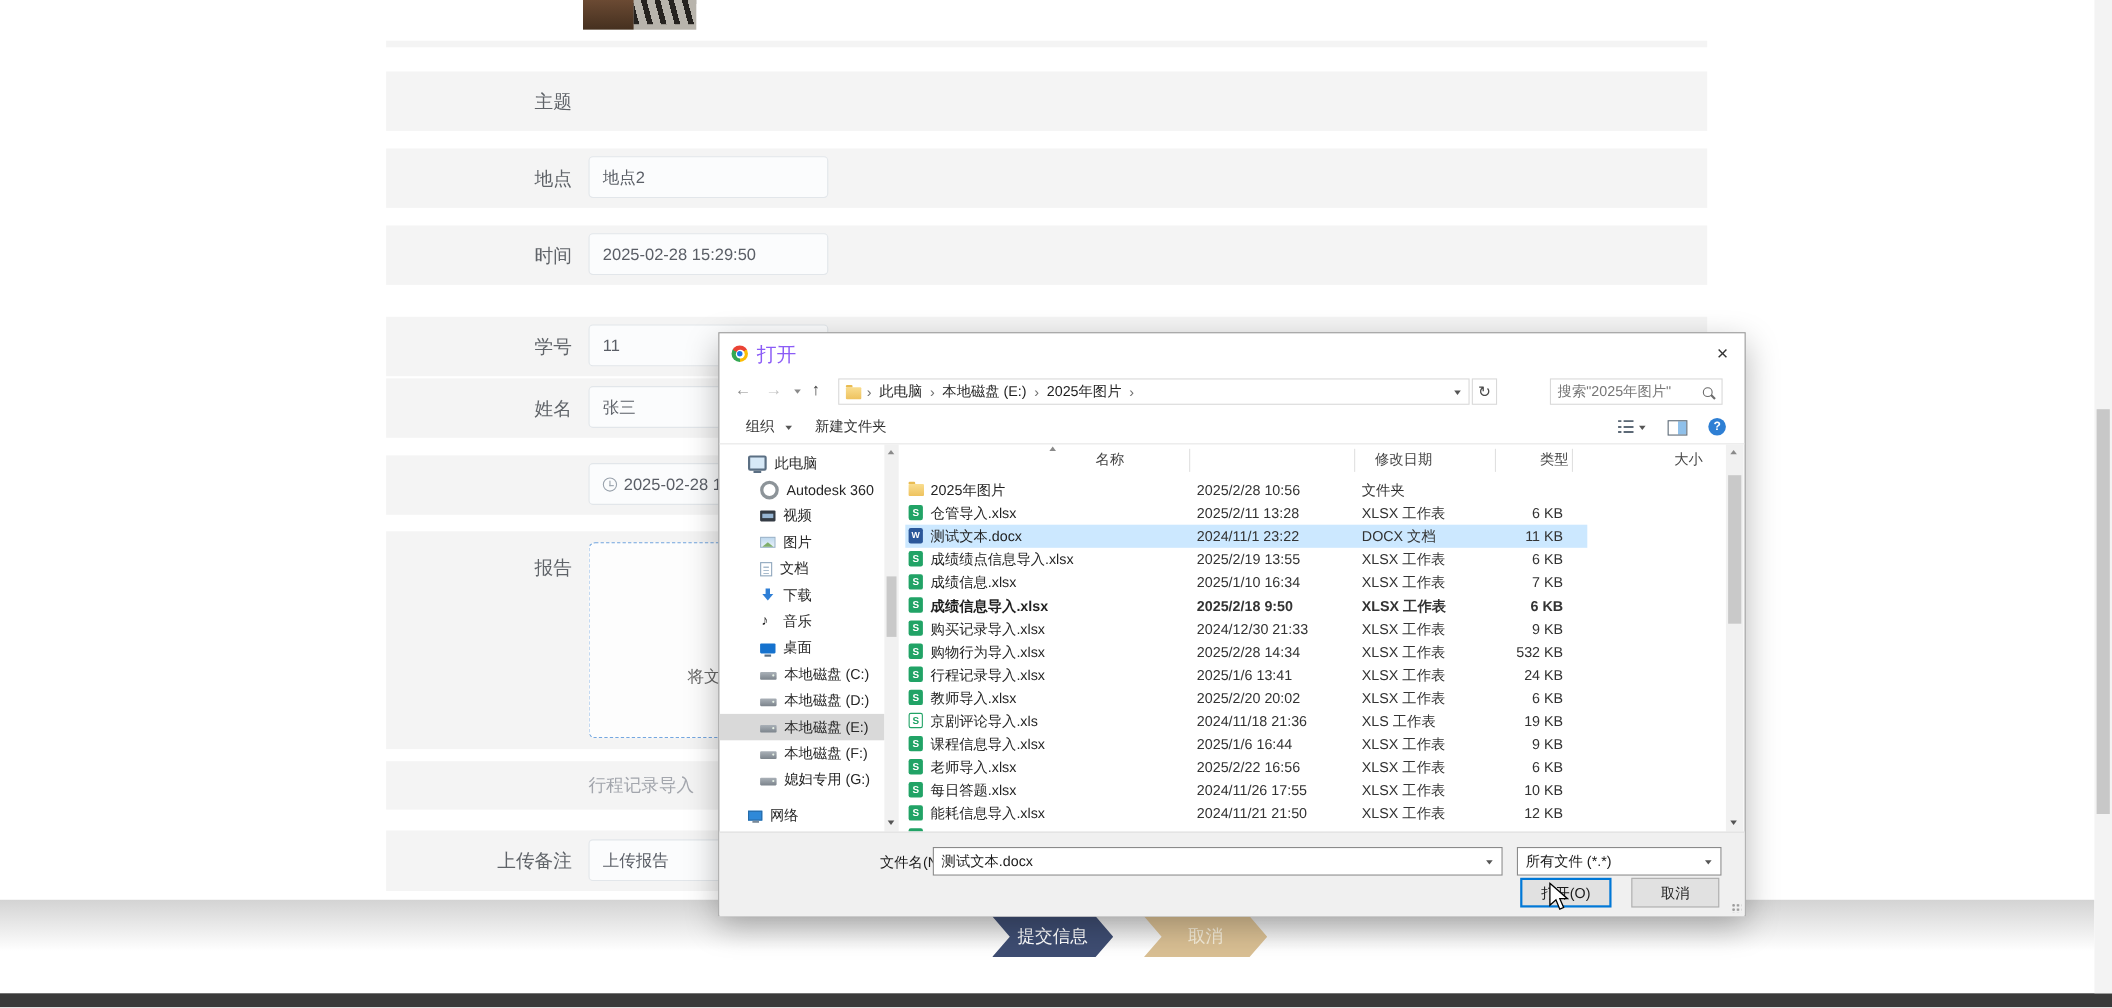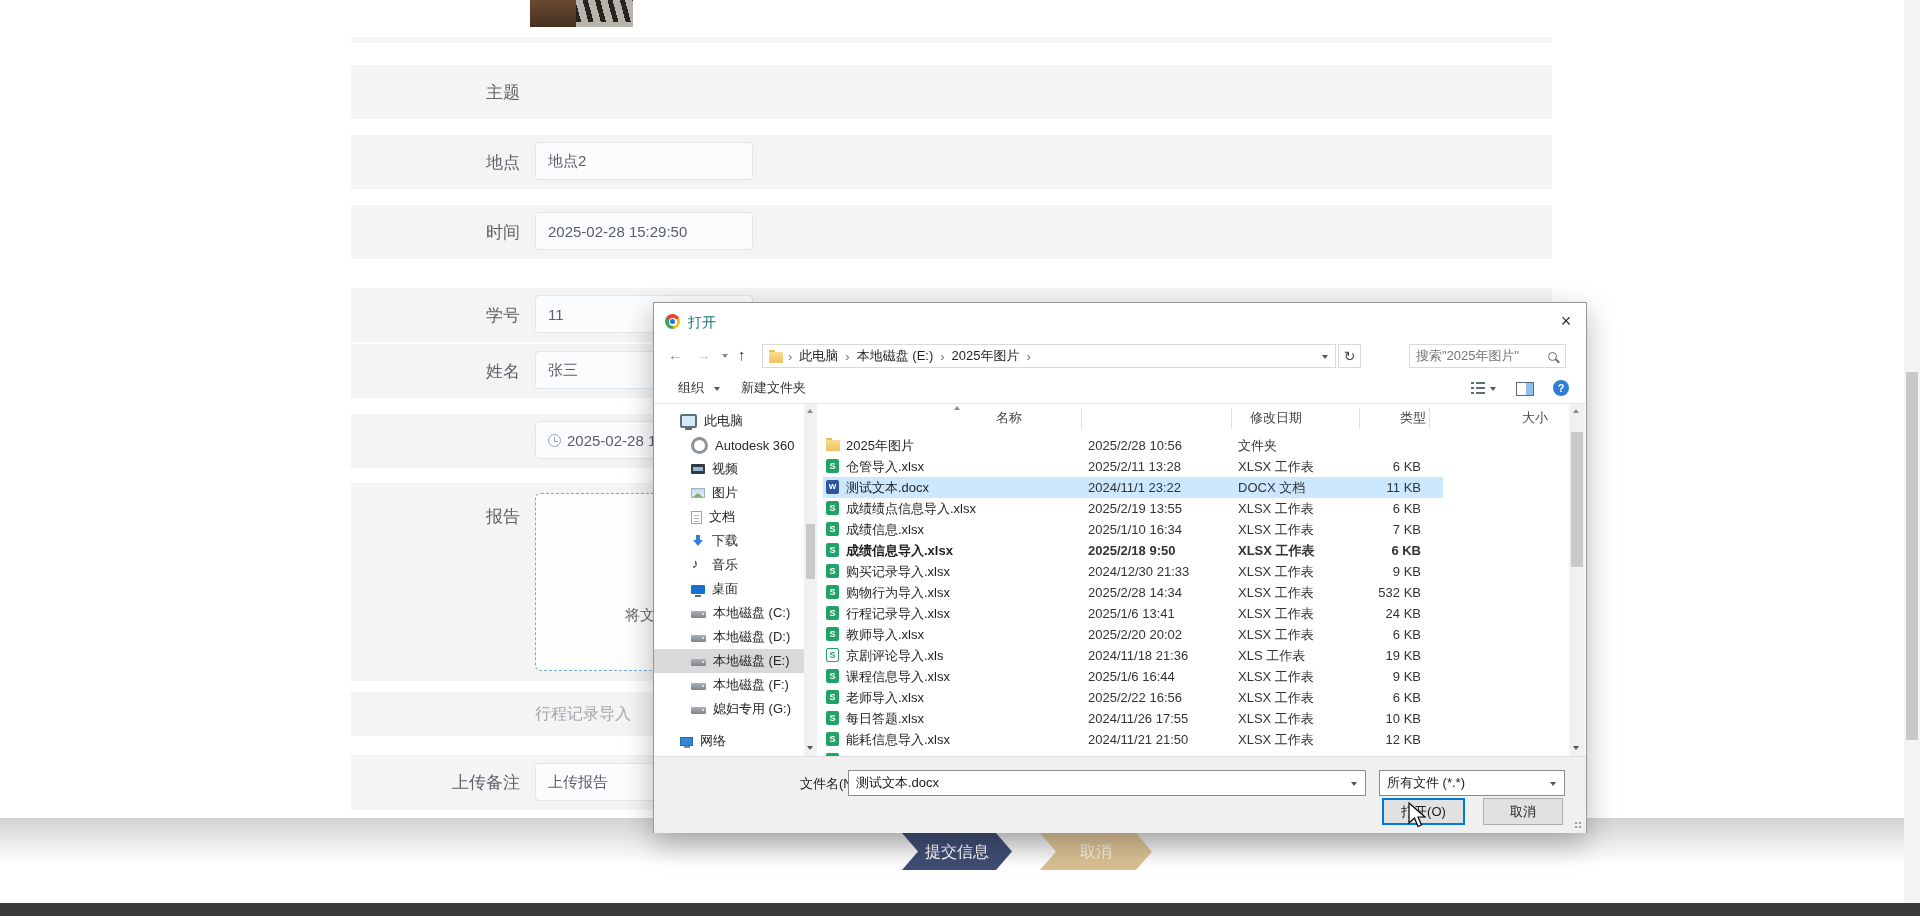--- a/index.html
+++ b/index.html
@@ -33,21 +33,21 @@
   .chev-submit{left:902px;width:110px;background:var(--submit-navy);color:#fff;}
   .chev-cancel{left:1040px;width:112px;background:var(--cancel-tan);color:#f5edda;}
   .dark-bar{left:0;top:903px;width:1920px;height:13px;background:var(--dark-bar);}
   .page-scroll{left:1904px;top:0;width:16px;height:903px;background:#f3f3f3;}
   .page-scroll .thumb{position:absolute;left:2px;top:372px;width:12px;height:368px;background:#c8c8c8;}
 
   
   .dialog{left:653px;top:302px;width:934px;height:531px;background:#fff;border:1px solid #979797;
     box-shadow:0 10px 28px rgba(0,0,0,.28);z-index:10;box-sizing:border-box;font-size:13px;color:#222;}
   .titlebar{position:absolute;left:0;top:0;width:100%;height:38px;}
-  .title-text{position:absolute;left:34px;top:0;height:38px;line-height:38px;font-size:14px;color:#0f766e;}
+  .title-text{position:absolute;left:34px;top:0;height:38px;line-height:38px;font-size:18px;color:#8b5cf6;}
   .ic-chrome{position:absolute;left:11px;top:11px;width:15px;height:15px;border-radius:50%;
     background:conic-gradient(from -60deg,#ea4335 0 33.3%,#fbbc05 33.3% 66.6%,#34a853 66.6% 100%);}
   .ic-chrome::before{content:"";position:absolute;left:3.5px;top:3.5px;width:8px;height:8px;border-radius:50%;background:#fff;}
   .ic-chrome::after{content:"";position:absolute;left:5px;top:5px;width:5px;height:5px;border-radius:50%;background:#1a73e8;}
   .close-x{position:absolute;right:6px;top:4px;width:28px;height:28px;text-align:center;line-height:28px;font-size:18px;color:#333;}
 
   .navrow{position:absolute;left:0;top:38px;width:100%;height:30px;}
   .navarrow{position:absolute;top:0;height:30px;line-height:28px;font-size:15px;}
   .caret{display:inline-block;width:0;height:0;border-left:3.5px solid transparent;border-right:3.5px solid transparent;border-top:4px solid #555;}
   .caret.up{border-top:none;border-bottom:4px solid #8a8a8a;}

